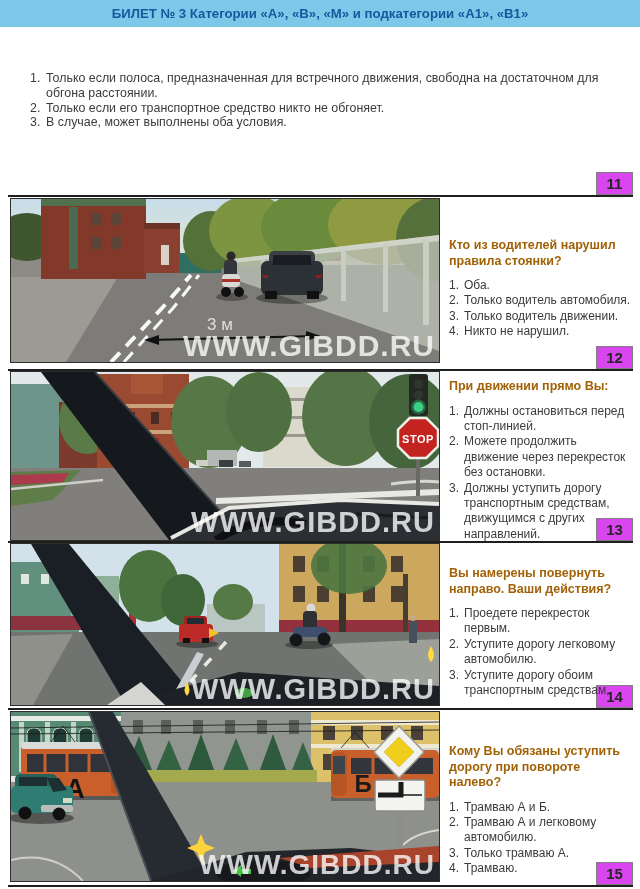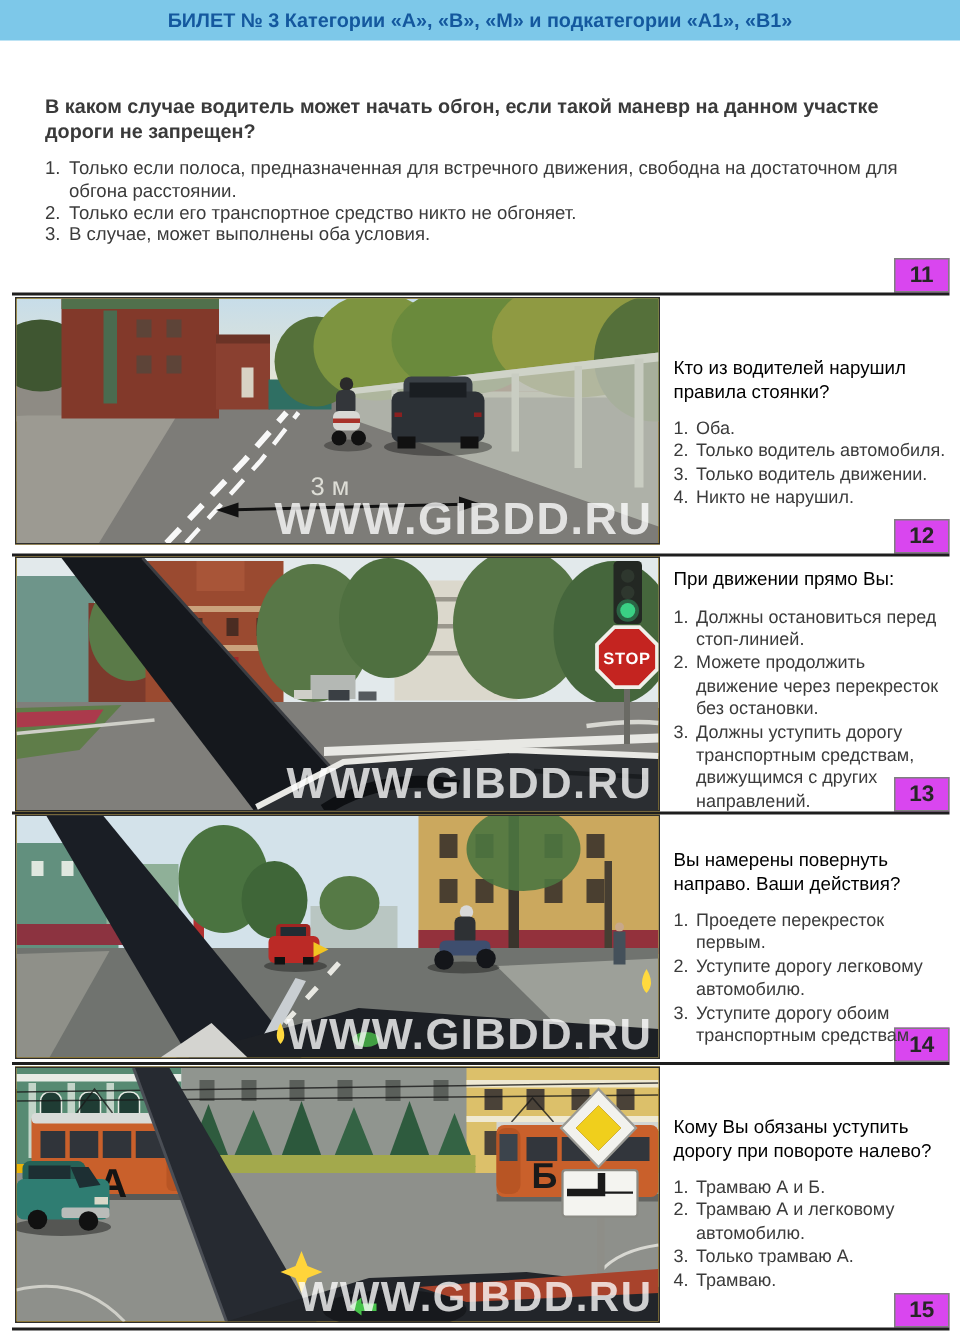--- a/index.html
+++ b/index.html
@@ -11,39 +11,38 @@
   .intro{position:absolute;left:30px;top:62px;width:602px;}
   .qbold-lg{font-size:13.2px;font-weight:bold;line-height:17px;color:#3a3a3a;}
   .ans-list{margin-top:9px;}
   .ans{display:flex;font-size:12.4px;line-height:14.8px;}
   .ans .n{flex:none;width:16px;}
   .ans .t{flex:1;}
   .rule{position:absolute;left:8px;width:625px;height:2px;background:#1e1e1e;}
   .badge{position:absolute;left:596px;width:37px;height:23px;border:1.5px solid #7f7f7f;
         background:#d946ef;box-sizing:border-box;display:flex;align-items:center;justify-content:center;
         font-size:15px;font-weight:bold;color:#262626;}
-  .photo{position:absolute;left:10px;width:428px;border:1px solid #2e2e2e;background:#eab308;line-height:0;}
+  .photo{position:absolute;left:10px;width:428px;border:1px solid #2e2e2e;background:#e5e5e5;line-height:0;}
   .photo svg{display:block;}
   .rcol{position:absolute;left:449px;width:184px;}
-  .qbold{font-size:12.5px;font-weight:normal;line-height:15.5px;color:#000000;margin-bottom:9px;}
+  .qbold{font-size:12.5px;font-weight:bold;line-height:15.5px;color:#a16207;margin-bottom:9px;}
   .rcol .ans{font-size:12px;line-height:15.4px;}
   .rcol .ans .n{width:15px;}
   .wm{font-weight:bold;letter-spacing:1px;}
 </style>
 </head>
 <body>
 
 <div class="page">
 
   <div class="header-band">
     <span class="title">БИЛЕТ № 3  Категории «А», «В», «М» и подкатегории «А1», «В1»</span>
   </div>
 
   <div class="intro">
-    <div class="qbold-lg">В каком случае водитель может начать обгон, если такой маневр на данном участке дороги не запрещен?</div>
     <div class="ans-list">
       <div class="ans">
           <span class="n">1.</span>
           <span class="t">Только если полоса, предназначенная для встречного движения, свободна на достаточном для обгона расстоянии.</span>
         </div>
       <div class="ans">
           <span class="n">2.</span>
           <span class="t">Только если его транспортное средство никто не обгоняет.</span>
         </div>
       <div class="ans">

